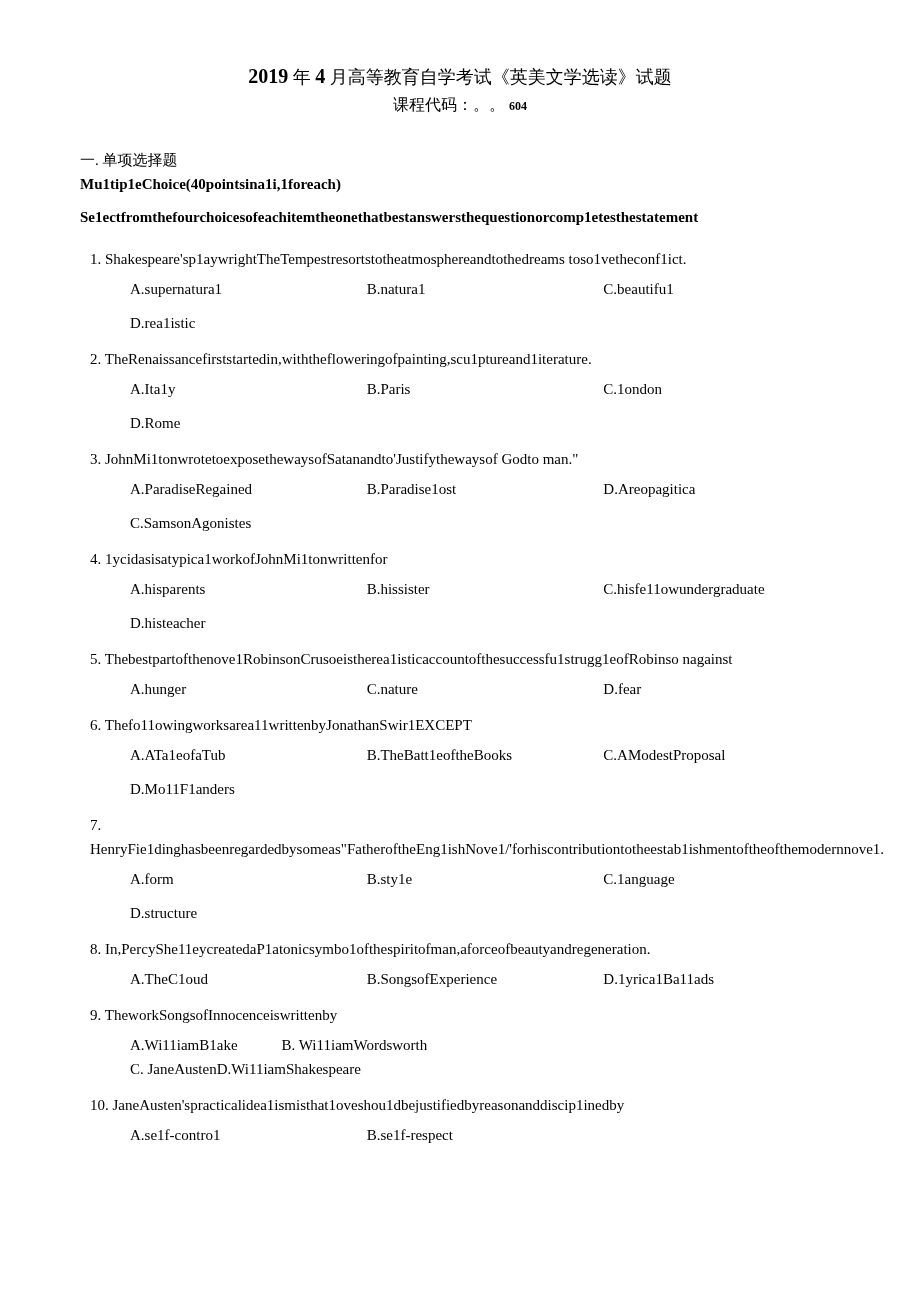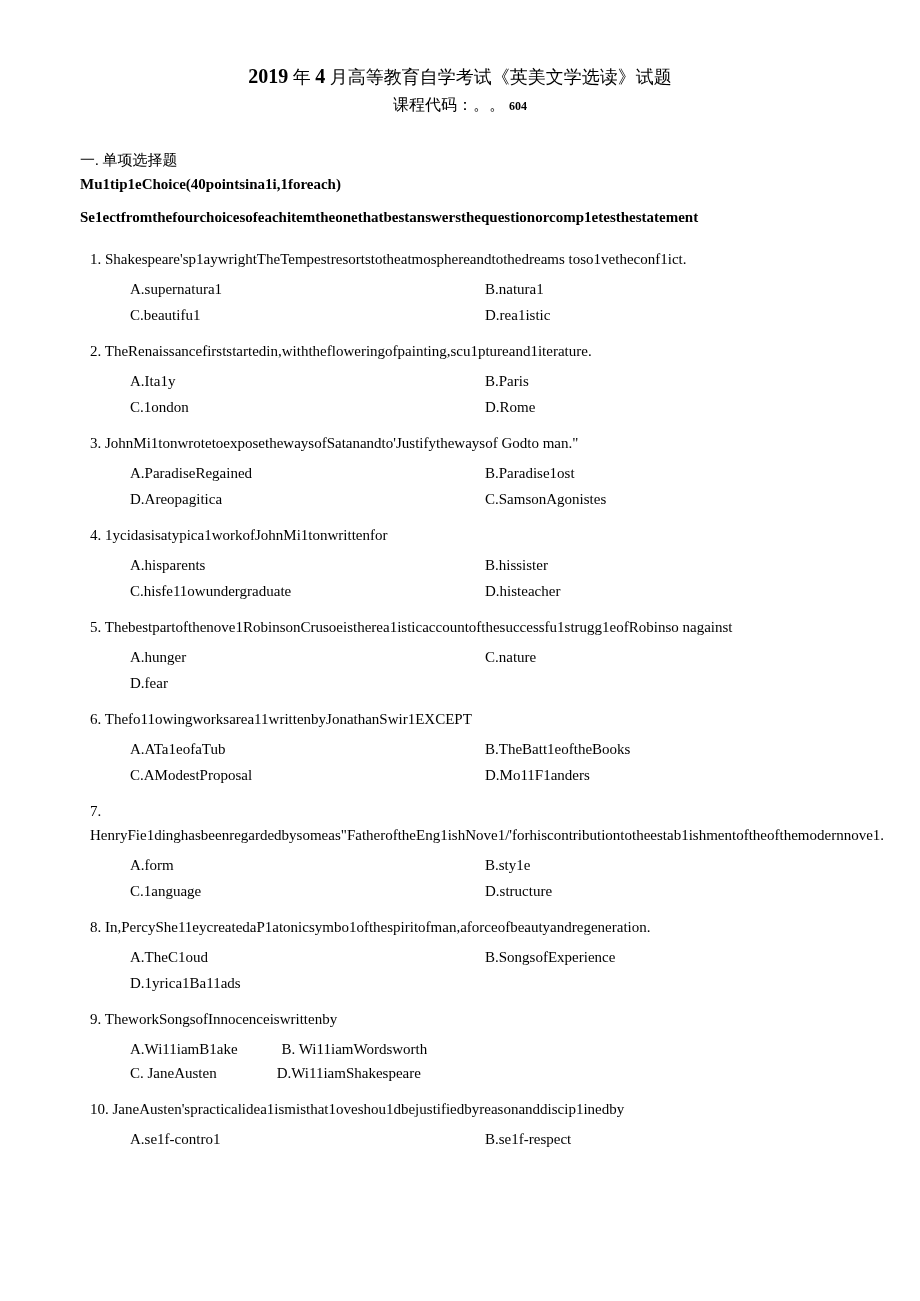--- a/index.html
+++ b/index.html
@@ -57,23 +57,23 @@
     }
     .question-block {
       margin-bottom: 12px;
     }
     .question-text {
       margin-bottom: 6px;
       padding-left: 10px;
     }
     .options-grid {
       display: grid;
-      grid-template-columns: 1fr 1fr;
+      grid-template-columns: 1fr 1fr 1fr;
       padding-left: 50px;
-      row-gap: 2px;
+      row-gap: 10px;
     }
     .option {
       font-size: 15px;
     }
   </style>
 </head>
 <body>
 
 <div>
 
@@ -172,21 +172,21 @@
           <div class="option">D.1yrica1Ba11ads</div>
         </div>
       </div>
       <div class="question-block">
         <div class="question-text">9.  TheworkSongsofInnocenceiswrittenby</div>
         <div style="padding-left: 50px;">
           <div style="display: flex; gap: 44px; font-family: Liberation Serif, serif;">
             <span class="option">A.Wi11iamB1ake</span>
             <span class="option">B.  Wi11iamWordsworth</span>
           </div>
-          <div style="display: flex; gap: 60px;">
+          <div style="display: flex; ">
             <span class="option">C.             JaneAusten</span>
             <span class="option">D.Wi11iamShakespeare</span>
           </div>
         </div>
       </div>
       <div class="question-block">
         <div class="question-text">10.  JaneAusten'spracticalidea1ismisthat1oveshou1dbejustifiedbyreasonanddiscip1inedby</div>
         <div class="options-grid">
           <div class="option">A.se1f-contro1</div>
           <div class="option">B.se1f-respect</div>

